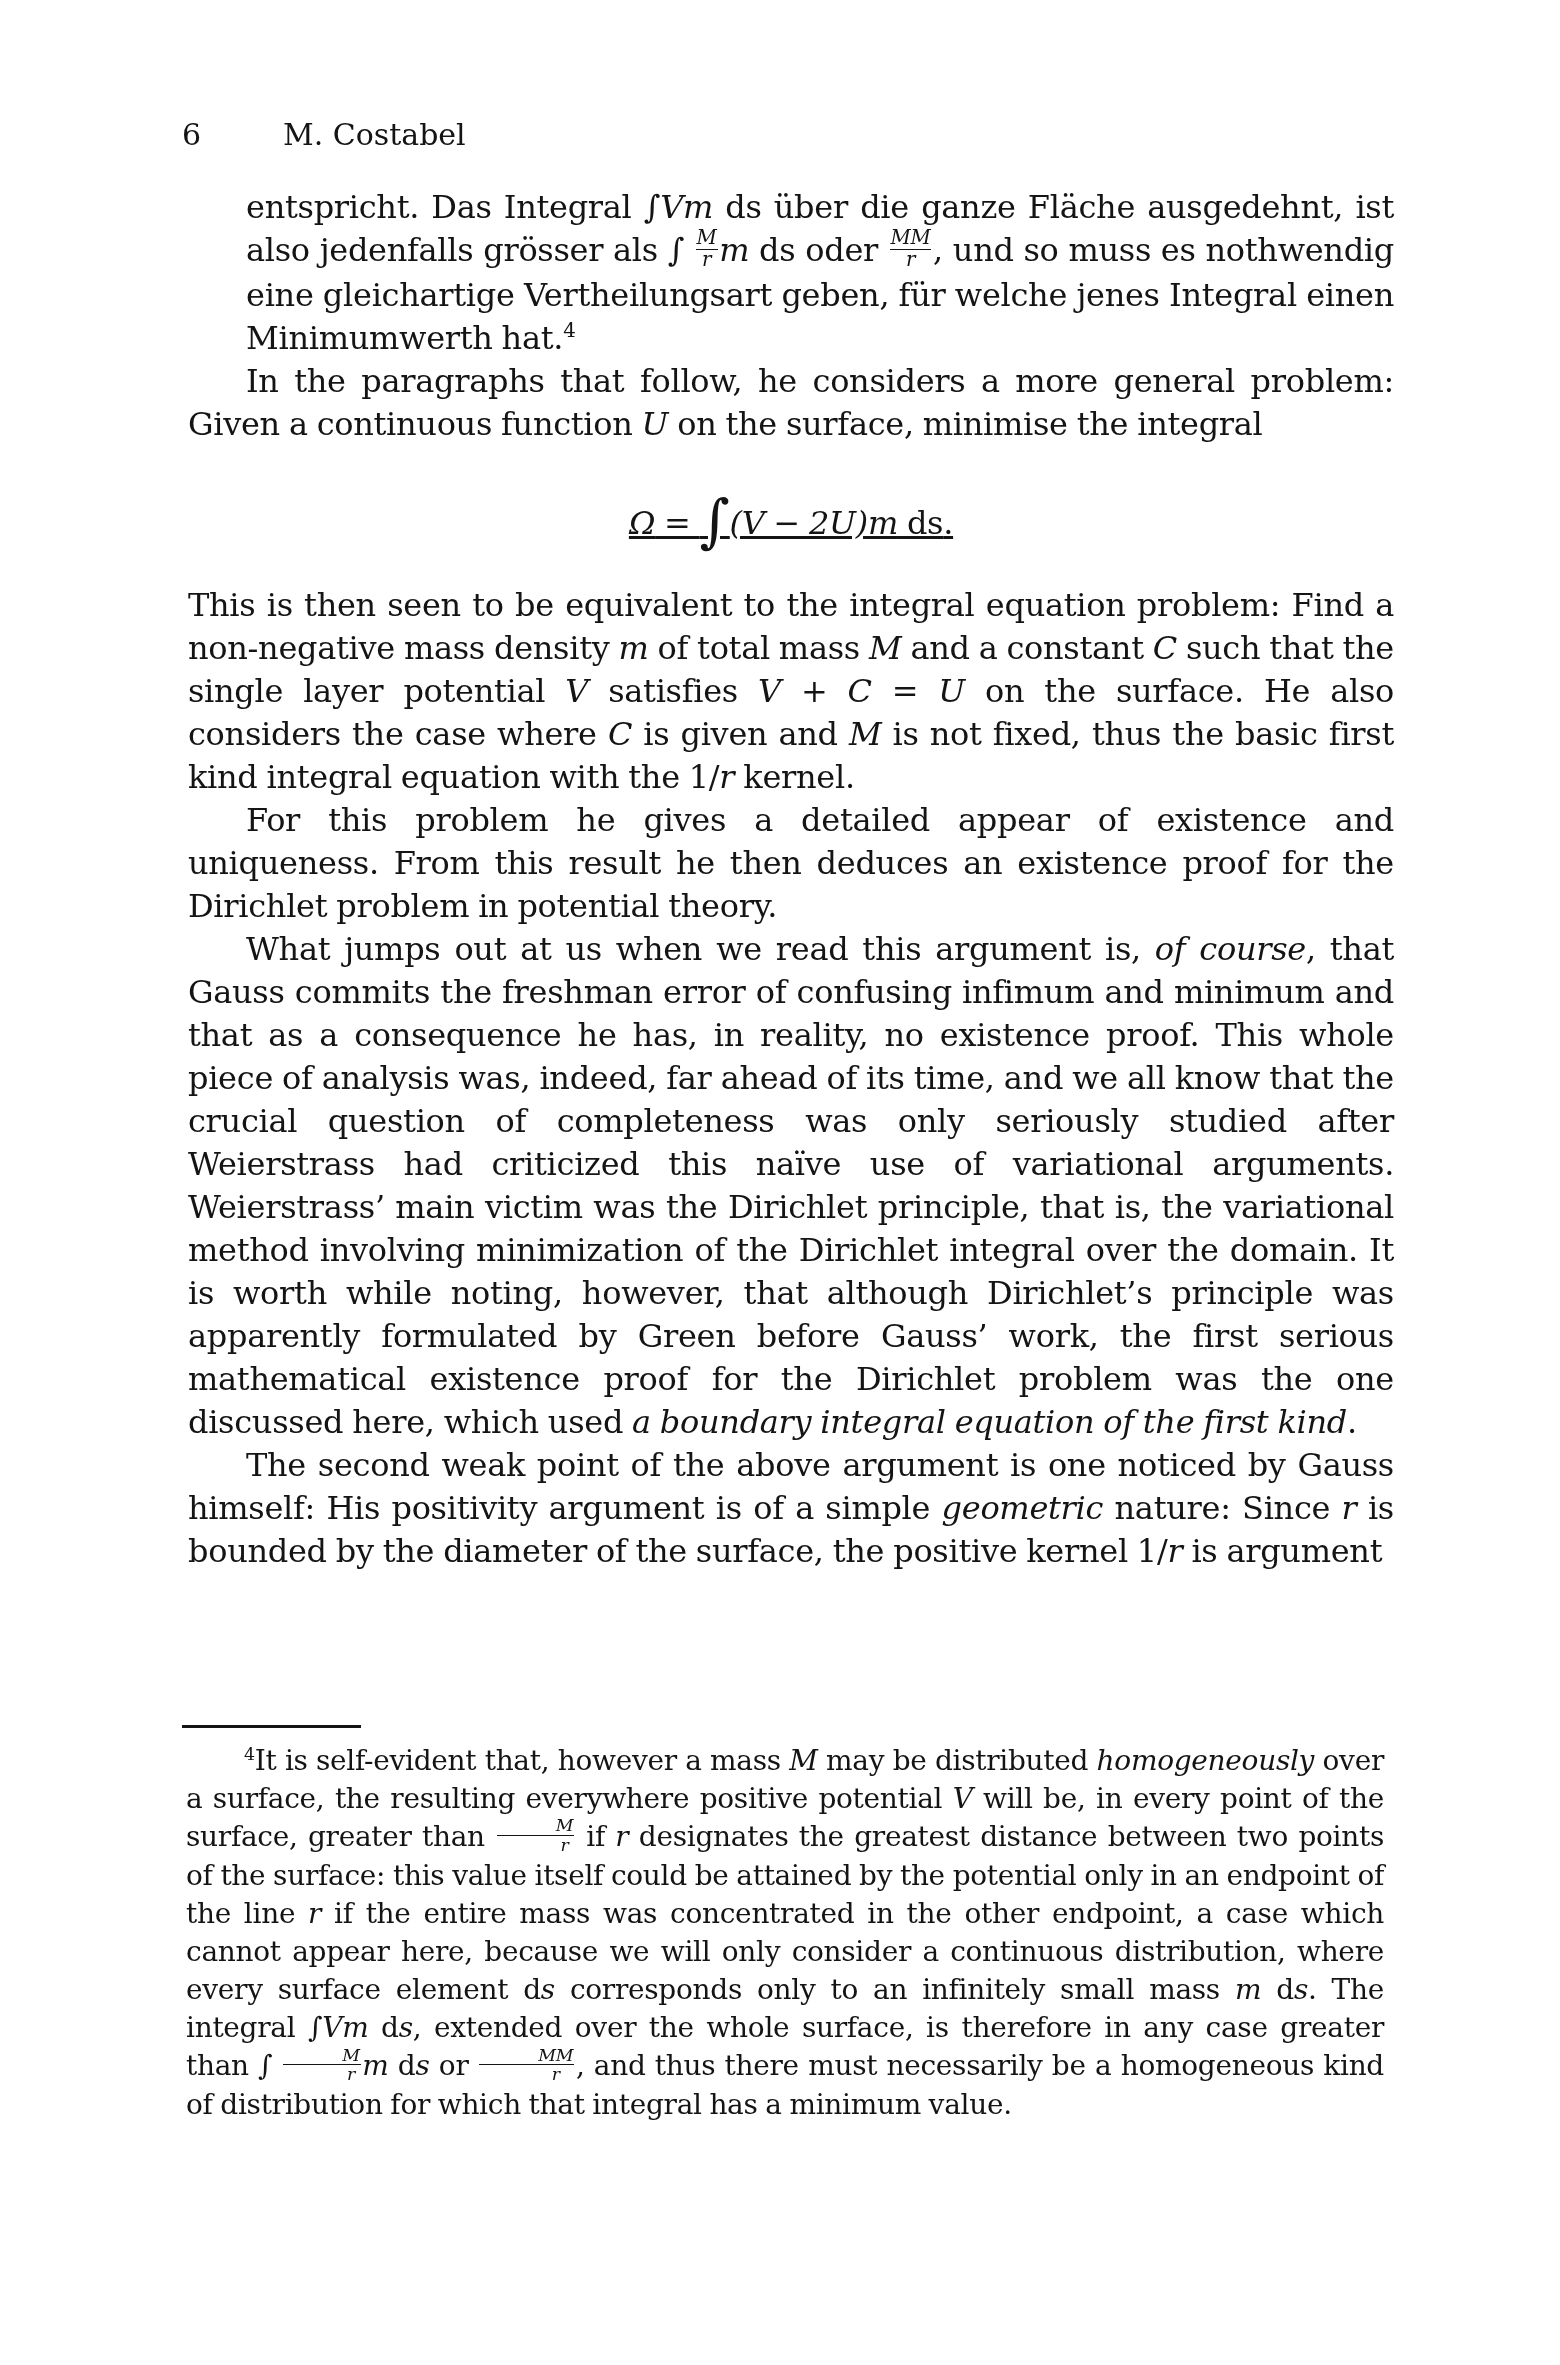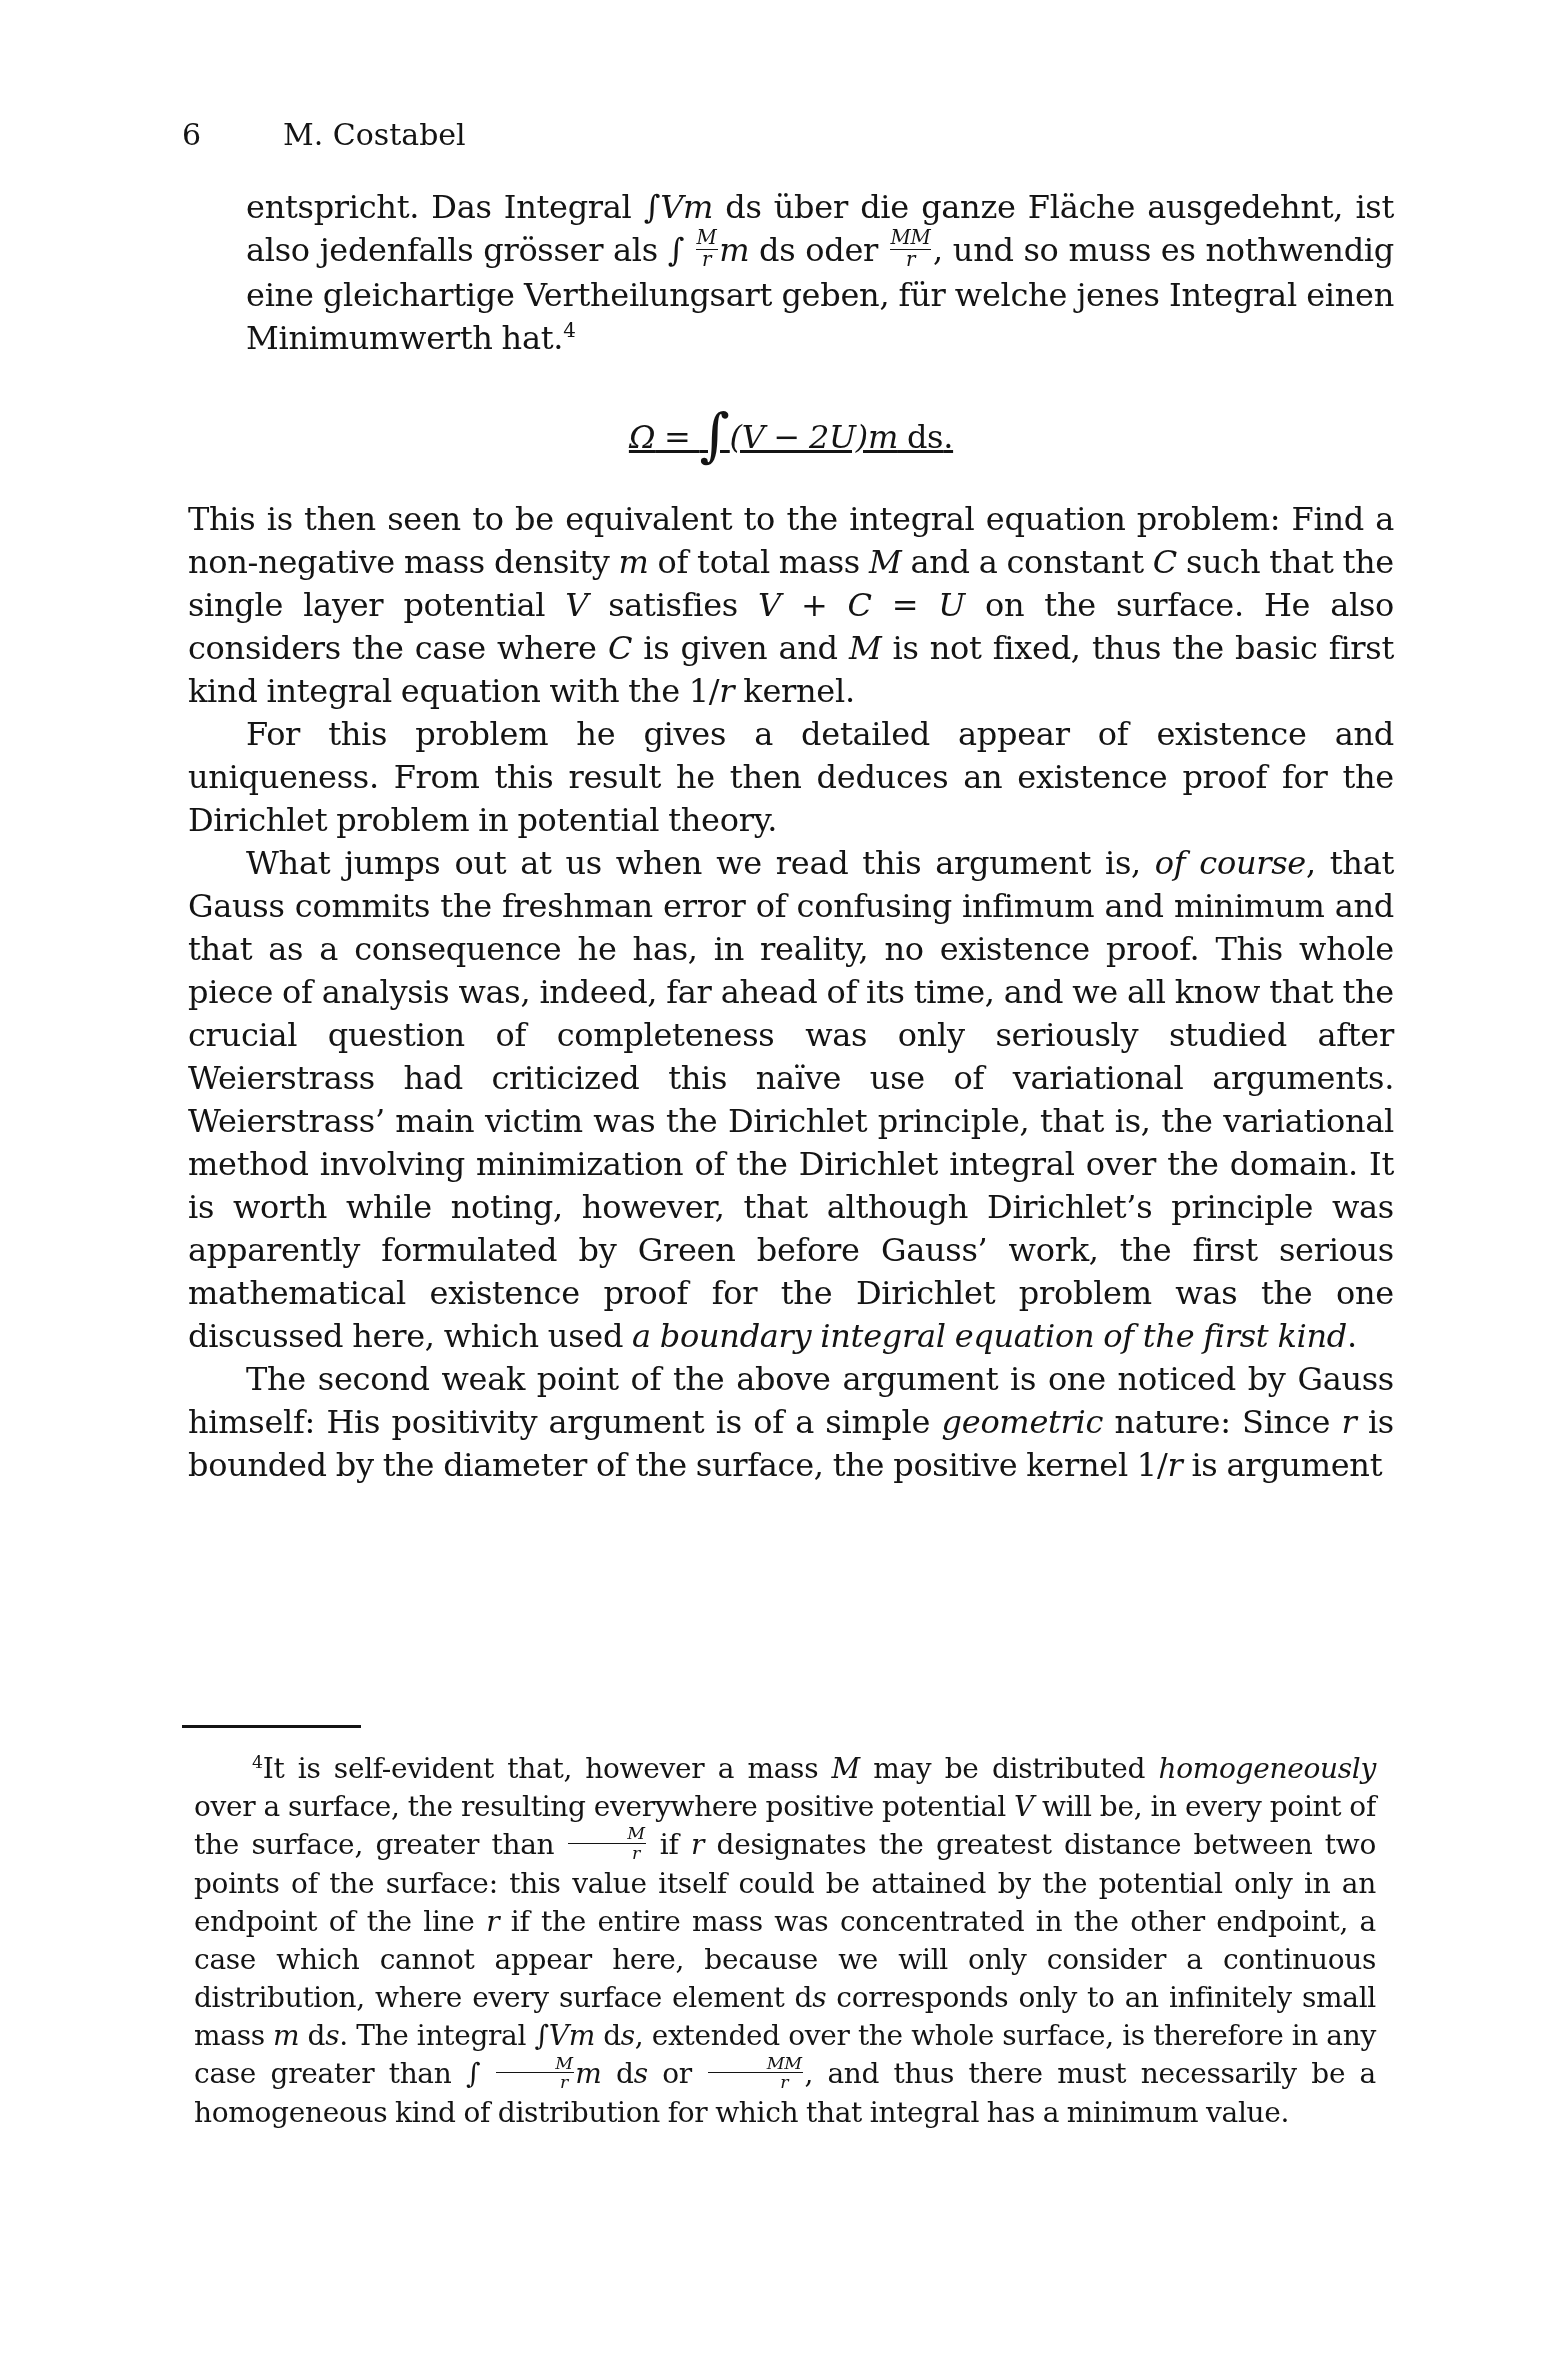--- a/index.html
+++ b/index.html
@@ -39,36 +39,37 @@
   .intg { font-style: italic; }
   sup { font-size: 0.62em; vertical-align: 0.6em; line-height: 0; }
   .rule {
     position: absolute; left: 182px; top: 1725px; width: 179px; height: 2.6px; background: #141414;
   }
   .footnote {
     position: absolute; left: 182px; top: 1738px; width: 1206px;
     font-size: 28px; line-height: 38px; text-align: justify;
     letter-spacing: -0.3px; word-spacing: -0.9px;
   }
-  .footnote p { margin: 12px; text-indent: 58px; }
+  .footnote p { margin: 4px; text-indent: 58px; }
 </style>
 </head>
 <body>
 
 <div class="page">
 
   <div class="running-head">
     <span class="pno">6</span><span>M. Costabel</span>
   </div>
 
   <div class="body">
 
     <p class="quote ni"><span>entspricht. Das Integral </span><span class="intg">∫</span><span class="mi">Vm</span> <span>ds</span><span> über die ganze Fläche ausgedehnt, ist also jedenfalls grösser als </span><span class="intg">∫</span> <span class="frac"><span class="num">M</span><span class="den">r</span></span><span class="mi">m</span> <span>ds</span><span> oder </span><span class="frac"><span class="num">MM</span><span class="den">r</span></span><span>, und so muss es nothwendig eine gleichartige Vertheilungsart geben, für welche jenes Integral einen Minimumwerth hat.</span><sup>4</sup></p>
 
 
+    <p class="indent"><span>In the paragraphs that follow, he considers a more general problem: Given a continuous function </span><span class="mi">U</span><span> on the surface, minimise the integral</span></p>
 
     <div class="display"><span class="mi">Ω</span><span> = </span><span class="bigint">∫</span><span class="mi">(V − 2U)m</span><span> ds</span><span>.</span></div>
 
     <p class="ni"><span>This is then seen to be equivalent to the integral equation problem: Find a non-negative mass density </span><span class="mi">m</span><span> of total mass </span><span class="mi">M</span><span> and a constant </span><span class="mi">C</span><span> such that the single layer potential </span><span class="mi">V</span><span> satisfies </span><span class="mi">V + C = U</span><span> on the surface. He also considers the case where </span><span class="mi">C</span><span> is given and </span><span class="mi">M</span><span> is not fixed, thus the basic first kind integral equation with the 1/</span><span class="mi">r</span><span> kernel.</span></p>
 
     <p class="indent">For this problem he gives a detailed appear of existence and uniqueness. From this result he then deduces an existence proof for the Dirichlet problem in potential theory.</p>
 
     <p class="indent"><span>What jumps out at us when we read this argument is, </span><i>of course</i><span>, that Gauss commits the freshman error of confusing infimum and minimum and that as a consequence he has, in reality, no existence proof. This whole piece of analysis was, indeed, far ahead of its time, and we all know that the crucial question of completeness was only seriously studied after Weierstrass had criticized this naïve use of variational arguments. Weierstrass’ main victim was the Dirichlet principle, that is, the variational method involving minimization of the Dirichlet integral over the domain. It is worth while noting, however, that although Dirichlet’s principle was apparently formulated by Green before Gauss’ work, the first serious mathematical existence proof for the Dirichlet problem was the one discussed here, which used </span><i>a boundary integral equation of the first kind</i><span>.</span></p>
 
     <p class="indent"><span>The second weak point of the above argument is one noticed by Gauss himself: His positivity argument is of a simple </span><i>geometric</i><span> nature: Since </span><span class="mi">r</span><span> is bounded by the diameter of the surface, the positive kernel 1/</span><span class="mi">r</span><span> is argument</span></p>

